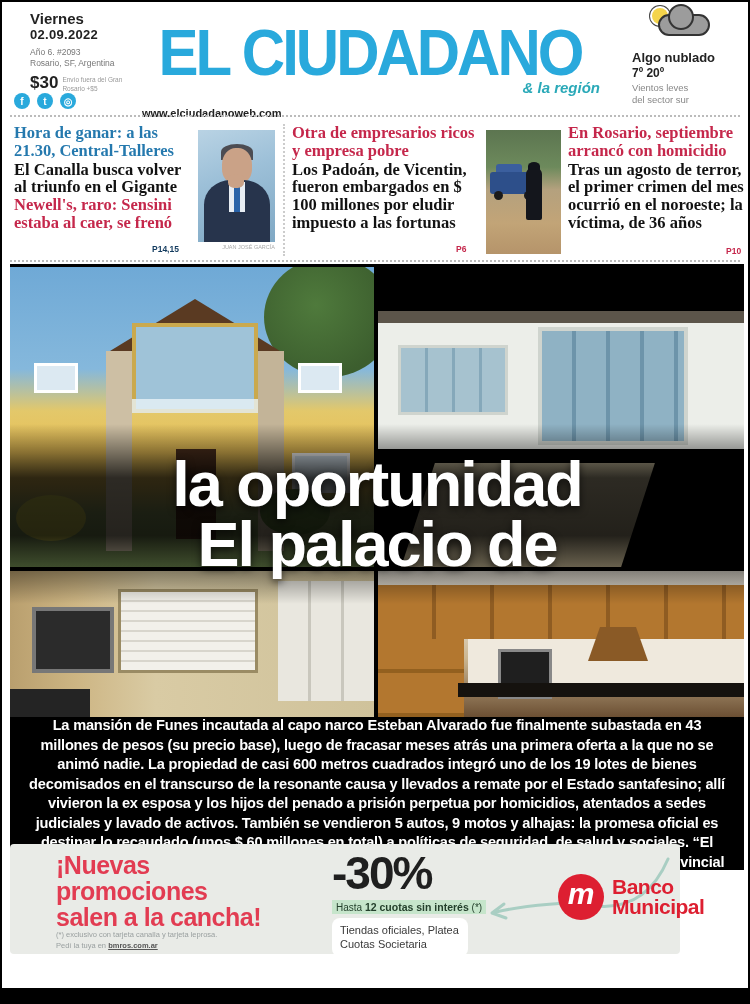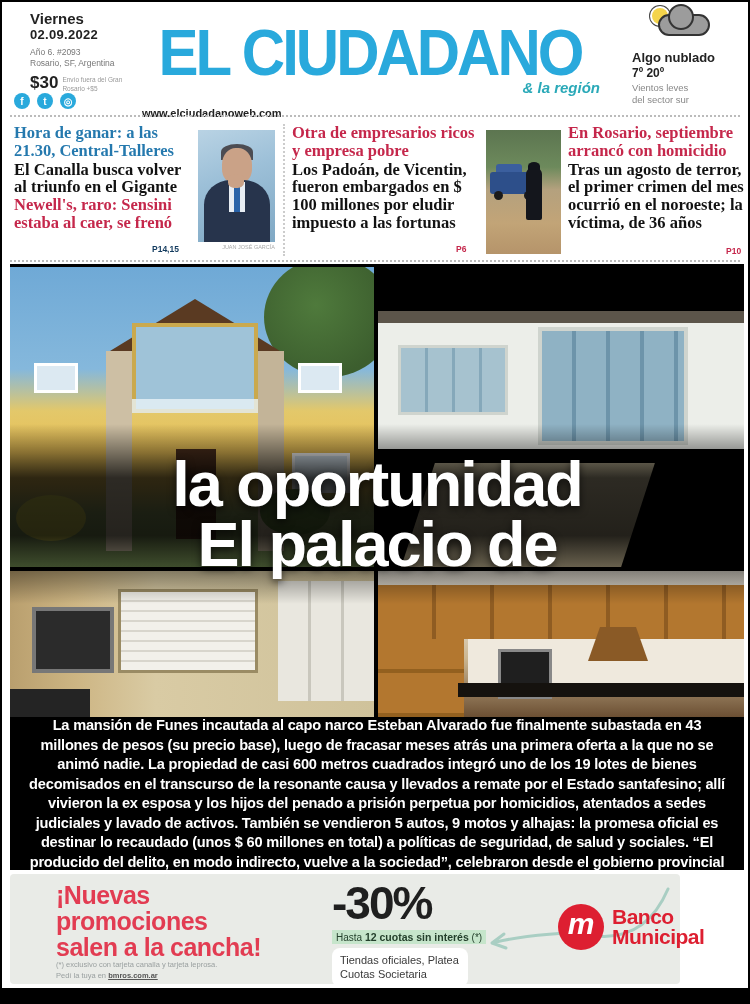--- a/index.html
+++ b/index.html
@@ -128,21 +128,21 @@
      background:repeating-linear-gradient(#b3772f 0 40px,#93601f 40px 44px); }
   #feature-title { position:absolute; left:0; top:160px; width:734px; height:180px;
      background:linear-gradient(180deg, rgba(0,0,0,0) 0%, rgba(0,0,0,.78) 30%, rgba(0,0,0,.82) 62%, rgba(0,0,0,0) 100%);
      display:flex; flex-direction:column; align-items:center; justify-content:center; }
   .feature-line { color:#fff; font-size:63px; font-weight:bold; letter-spacing:-2px; line-height:.96;
      text-shadow:0 3px 8px rgba(0,0,0,.7); }
   #feature-body { position:absolute; left:12px; top:452px; width:710px; text-align:center;
      color:#fff; font-weight:bold; font-size:14.6px; line-height:1.34; letter-spacing:-.2px; }
   #feature-body .fref { font-size:9px; color:#ddd; margin-left:4px; }
   
-  #ad { position:absolute; left:8px; top:872px; width:670px; height:110px; background:#e9ebe7; border-radius:4px; }
+  #ad { position:absolute; left:8px; top:842px; width:670px; height:110px; background:#e9ebe7; border-radius:4px; }
   .ad-promo { position:absolute; left:46px; top:8px; color:#e23c52; font-weight:bold;
      font-size:25px; line-height:1.04; letter-spacing:-.5px; }
   .ad-small { position:absolute; left:46px; top:86px; font-size:7.5px; color:#9aa0a0; line-height:1.4; }
   .ad-small b { color:#555;text-decoration:underline; }
   .ad-discount { position:absolute; left:322px; top:2px; font-size:46px; font-weight:bold;
      color:#1f1f1f; letter-spacing:-2px; }
   .ad-installments { position:absolute; left:322px; top:56px; background:#c6e5cb; color:#24402c;
      font-size:10px; padding:1px 4px; }
   .ad-installments b { font-size:10.5px; }
   .ad-box { position:absolute; left:322px; top:74px; width:136px; background:#fff; border-radius:8px;

